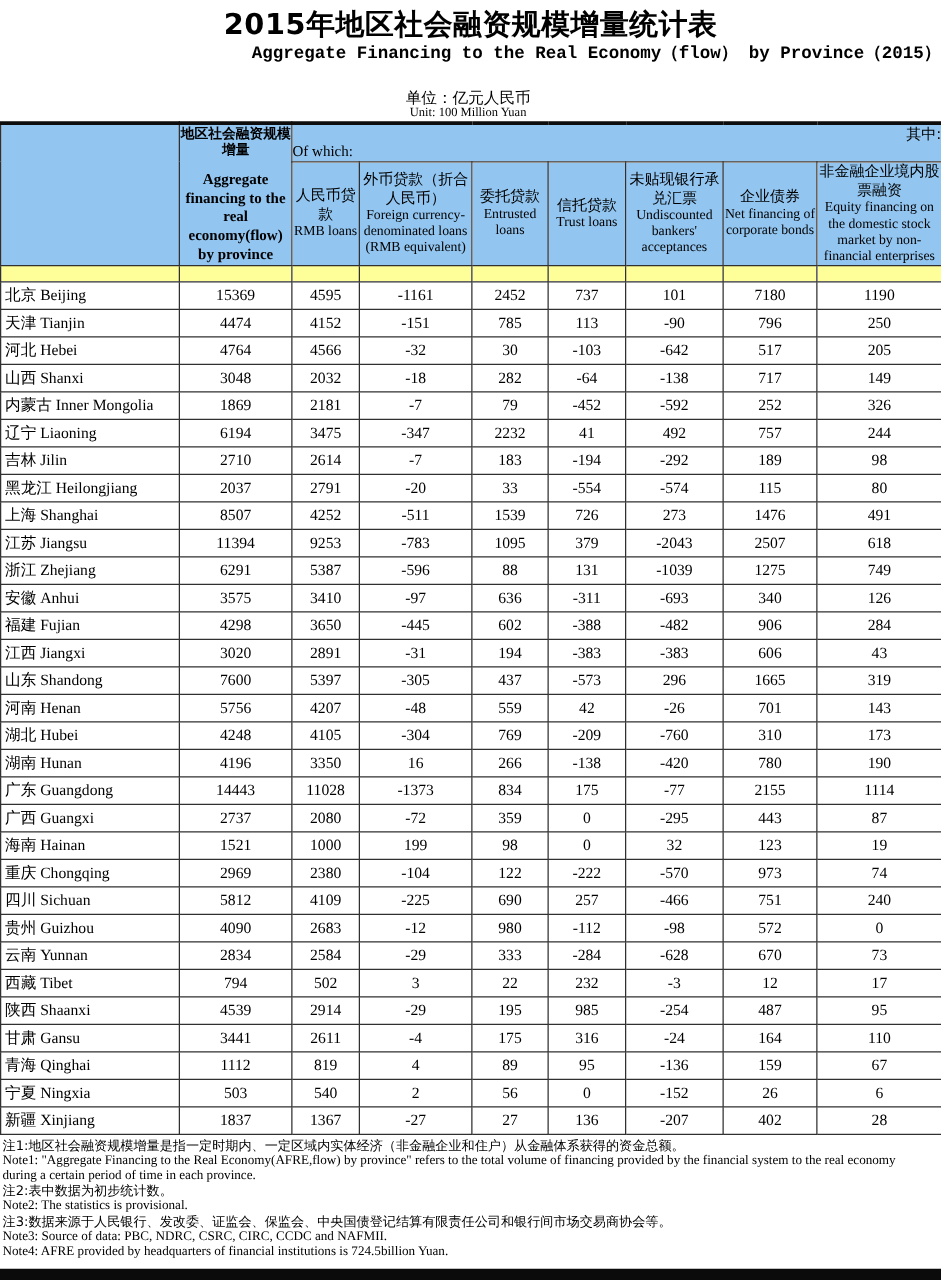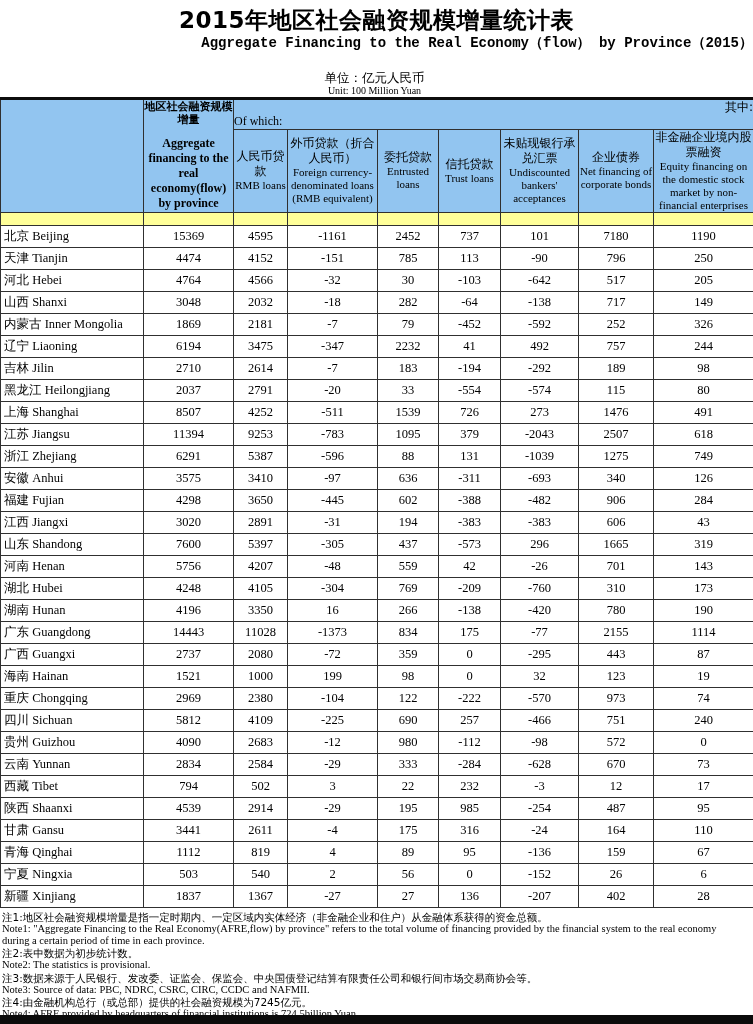--- a/index.html
+++ b/index.html
@@ -483,18 +483,17 @@
       </tbody>
   </table>
 
   <div class="notes">
       <div class="note zh">注1:地区社会融资规模增量是指一定时期内、一定区域内实体经济（非金融企业和住户）从金融体系获得的资金总额。</div>
       <div class="note en">Note1: "Aggregate Financing to the Real Economy(AFRE,flow) by province" refers to the total volume of financing provided by the financial system to the real economy during a certain period of time in each province.</div>
       <div class="note zh">注2:表中数据为初步统计数。</div>
       <div class="note en">Note2: The statistics is provisional.</div>
       <div class="note zh">注3:数据来源于人民银行、发改委、证监会、保监会、中央国债登记结算有限责任公司和银行间市场交易商协会等。</div>
       <div class="note en">Note3: Source of data: PBC, NDRC, CSRC, CIRC, CCDC and NAFMII.</div>
-      <div class="note zh">注4:由金融机构总行（或总部）提供的社会融资规模为7245亿元。</div>
       <div class="note en">Note4: AFRE provided by headquarters of financial institutions is 724.5billion Yuan.</div>
     </div>
 
   <div class="bottom-bar"></div>
 </div>
 
 </body></html>

